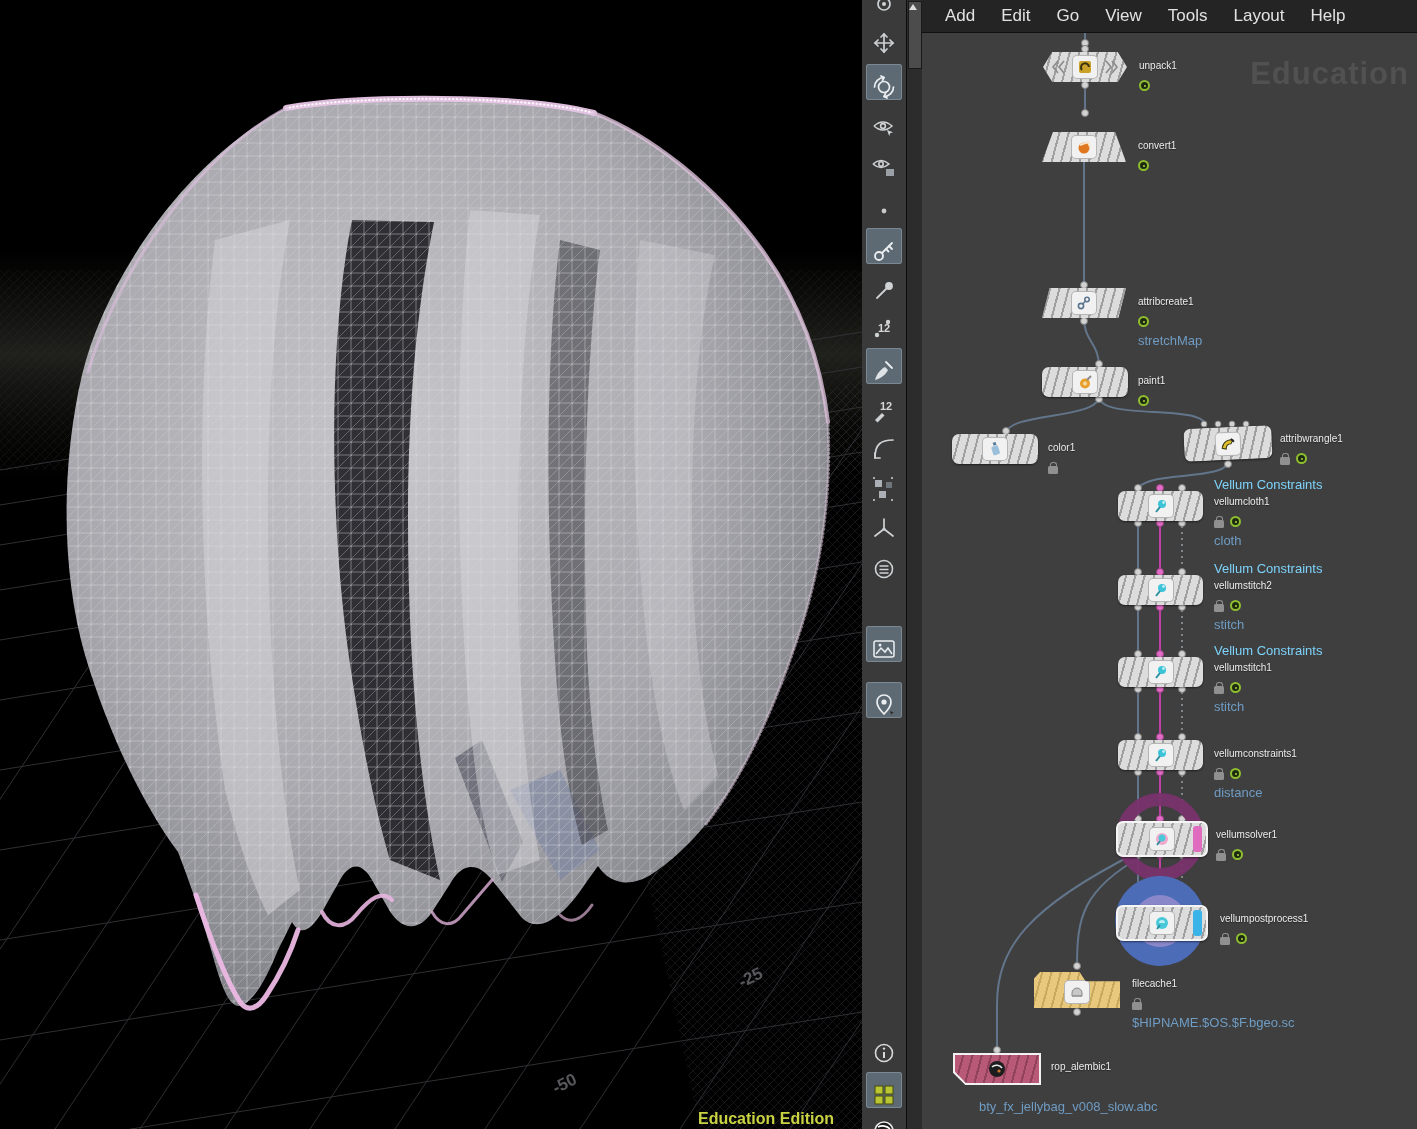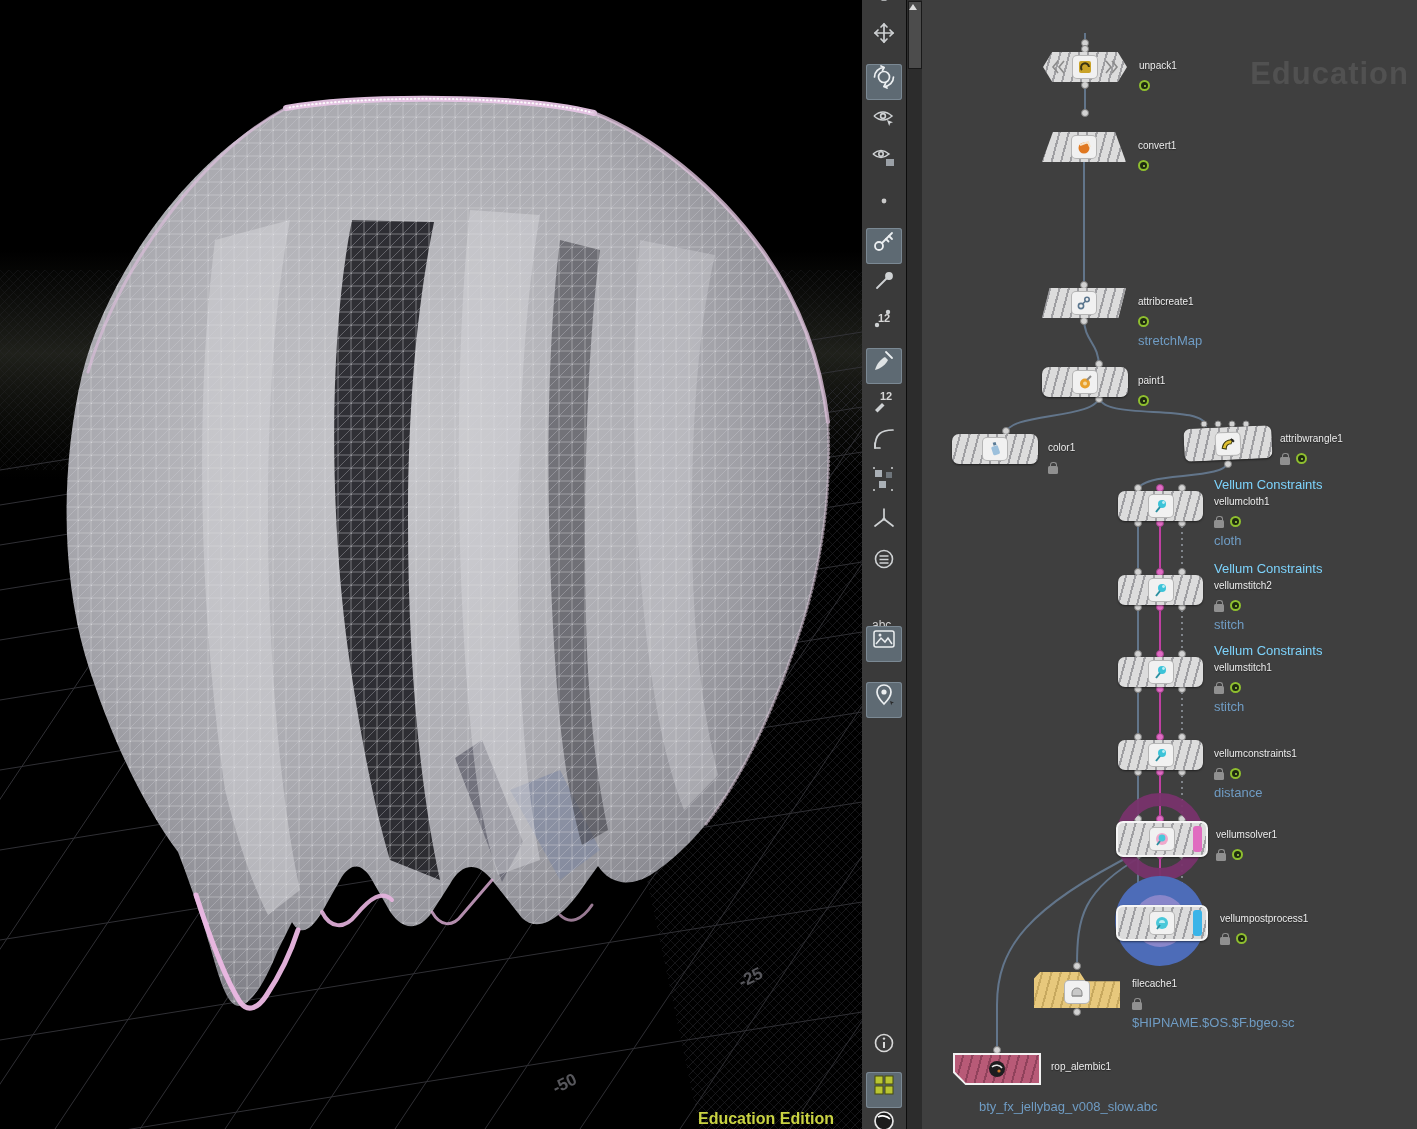--- a/index.html
+++ b/index.html
@@ -7,21 +7,21 @@
         font-family:"Liberation Sans",sans-serif;-webkit-font-smoothing:antialiased;}
 
   
   #viewport{position:absolute;left:0;top:0;width:862px;height:1129px;background:#000;overflow:hidden;}
   #viewport svg{display:block;}
 
   
   #vtoolbar{position:absolute;left:862px;top:0;width:44px;height:1129px;background:#3a3a3a;
             border-right:2px solid #0a0a0a;overflow:hidden;}
   .ti{position:absolute;left:50%;transform:translateX(-50%);width:36px;height:36px;
-      display:flex;align-items:flex-start;justify-content:center;border-radius:3px;}
+      display:flex;align-items:flex-end;justify-content:center;border-radius:3px;}
   .ti.sel{background:#5e6a73;box-shadow:inset 0 0 0 1px #7b8994;}
   .ti svg{display:block;}
   .ti text{font-family:"Liberation Sans",sans-serif;}
 
   
   #net-scroll{position:absolute;left:906px;top:0;width:16px;height:1129px;background:#2c2c2c;
               border-left:1px solid #0c0c0c;border-right:1px solid #141414;}
   #net-scroll .thumb{position:absolute;left:1px;top:1px;width:12px;height:66px;background:#4c4c4c;
               border:1px solid #191919;}
   #net-scroll .up-arrow{position:absolute;left:2px;top:4px;width:0;height:0;
@@ -445,20 +445,29 @@
           <circle cx="238" cy="689" r="3.5"></circle>
         <circle cx="238" cy="737" r="3.5"></circle>
           <circle cx="238" cy="772" r="3.5"></circle>
         <circle cx="238" cy="819" r="3.5"></circle>
           <circle cx="238" cy="855" r="3.5"></circle>
         <circle cx="238" cy="903" r="3.5"></circle>
           <circle cx="238" cy="947" r="3"></circle>
       </g>
     </svg>
 
+    <div id="menubar">
+      <span class="menu-item">Add</span>
+      <span class="menu-item">Edit</span>
+      <span class="menu-item">Go</span>
+      <span class="menu-item">View</span>
+      <span class="menu-item">Tools</span>
+      <span class="menu-item">Layout</span>
+      <span class="menu-item">Help</span>
+    </div>
 
     <div class="node" style="left:121px;top:52px">
       <div class="nbody shape-unpack">
         <span class="chev" style="left:8px">
           <svg width="16" height="16" fill="none" stroke="#8a8a8a" stroke-width="1.6">
               <path d="M7,2L2,8l5,6M13,2L8,8l5,6"></path>
             </svg>
           </span>
         <div class="chip">
           <svg width="16" height="16">

